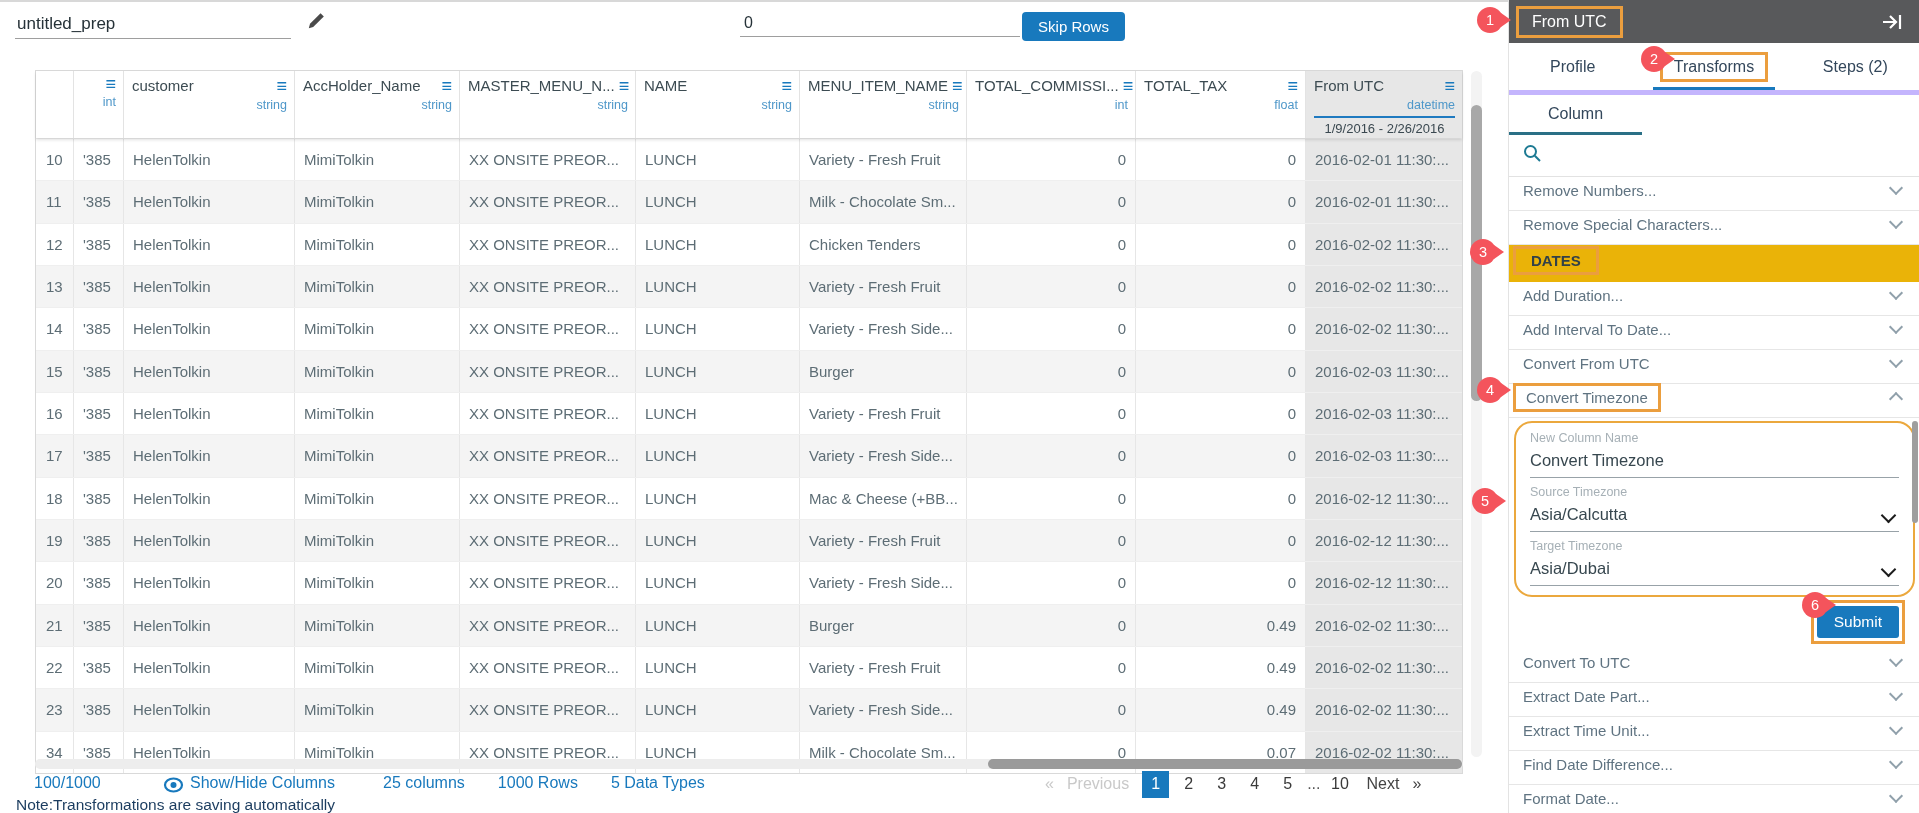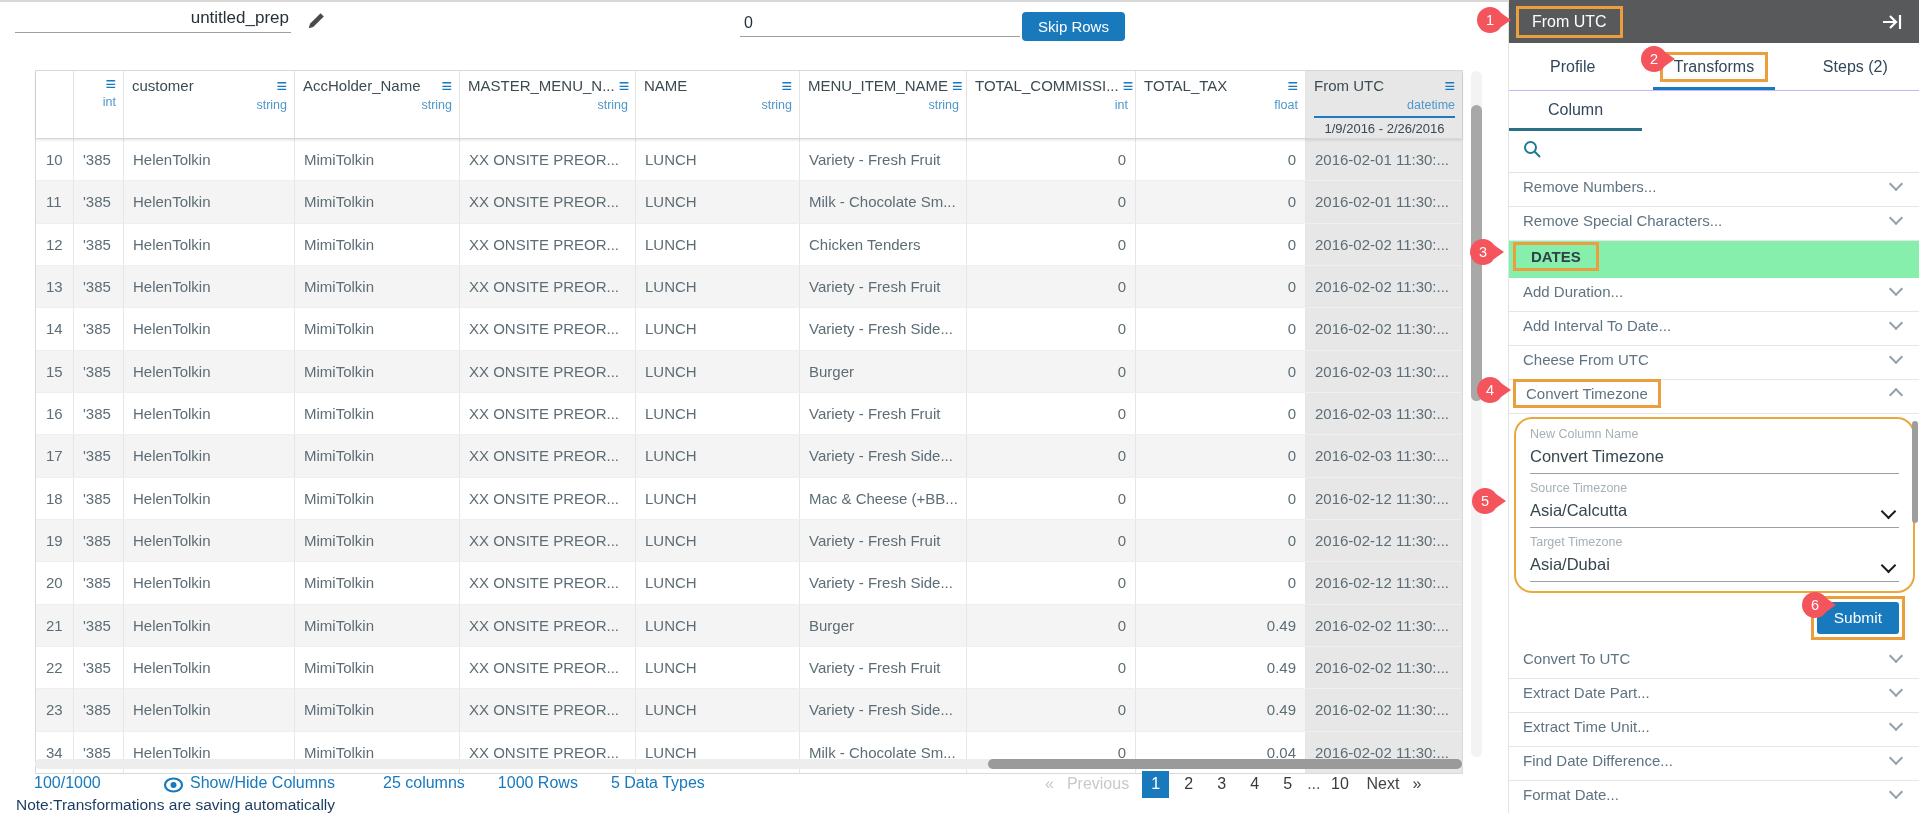--- a/index.html
+++ b/index.html
@@ -2,23 +2,23 @@
 <html><head>
 <meta charset="utf-8">
 <style>
   html,body{margin:0;padding:0;}
   body{width:1919px;height:813px;position:relative;overflow:hidden;background:#fff;
        font-family:"Liberation Sans",sans-serif;-webkit-font-smoothing:antialiased;}
 
   
   .main{position:absolute;left:0;top:0;width:1508px;height:813px;background:#fff;border-top:2px solid #d8d8d8;box-sizing:border-box;}
 
-  .prep-input{position:absolute;left:15px;top:2px;width:272px;border:none;outline:none;
+  .prep-input{position:absolute;left:15px;top:8px;width:272px;border:none;outline:none;
               border-bottom:1px solid #9e9e9e;font-size:17px;color:#263238;padding:4px 2px;
-              font-family:"Liberation Sans",sans-serif;background:transparent;text-align:right;}
+              font-family:"Liberation Sans",sans-serif;background:transparent;}
   .pencil{position:absolute;left:306px;top:9px;cursor:pointer;}
   .skiprows-input{position:absolute;left:740px;top:8px;width:272px;border:none;outline:none;
               border-bottom:1px solid #9e9e9e;font-size:16px;color:#263238;padding:4px 4px;
               font-family:"Liberation Sans",sans-serif;background:transparent;}
   .skip-btn{position:absolute;left:1022px;top:10px;width:103px;height:29px;background:#1879bd;color:#fff;
             border:none;border-radius:4px;font-size:15px;font-family:"Liberation Sans",sans-serif;cursor:pointer;}
 
   
   .tablewrap{position:absolute;left:35px;top:68px;width:1428px;border:1px solid #d9d9d9;box-sizing:border-box;background:#fff;}
   .grid-row{display:grid;grid-template-columns:38px 50px 171px 165px 176px 164px 167px 169px 170px 156px;}
@@ -56,34 +56,34 @@
   .pg-num{width:27px;height:27px;display:flex;align-items:center;justify-content:center;cursor:pointer;color:#3a3a3a;}
   .pg-num.active{background:#1879bd;color:#fff;}
   .pg-dots{color:#555;}
   .note{position:absolute;left:16px;top:794px;font-size:15.5px;color:#1b3c5f;}
 
   
   .panel{position:absolute;left:1508px;top:0;width:411px;height:813px;background:#fff;border-left:1px solid #e3e3e3;box-sizing:border-box;}
   .p-header{height:43px;background:#58595b;display:flex;align-items:center;color:#fff;}
   .p-title-box{margin-left:7px;border:3px solid #eb9e3e;padding:4px 13px;font-size:16px;white-space:nowrap;}
   .collapse{margin-left:auto;margin-right:16px;cursor:pointer;display:flex;align-items:center;}
-  .p-tabs{height:47px;display:flex;border-bottom:1px solid #c4b5fd;gap:14px;}
+  .p-tabs{height:47px;display:flex;border-bottom:5px solid #c4b5fd;gap:14px;}
   .p-tab{flex:1;display:flex;align-items:center;justify-content:center;font-size:16px;color:#33475b;position:relative;cursor:pointer;}
   .p-tab.active::after{content:"";position:absolute;bottom:0;left:3px;right:3px;height:3px;background:#1879bd;}
   .tf-box{border:3px solid #eb9e3e;padding:3px 11px;}
   .p-subtab{height:40px;width:133px;display:flex;align-items:center;justify-content:center;font-size:16px;color:#33475b;
             border-bottom:3px solid #2a7086;box-sizing:border-box;cursor:pointer;}
   .p-search{height:41px;border-bottom:1px solid #e2e2e2;display:flex;align-items:center;padding:0 12px 0 14px;}
   .p-search input{flex:1;border:none;outline:none;font-size:15px;color:#455a64;font-family:"Liberation Sans",sans-serif;}
   .p-search input::placeholder{color:#b7c2c8;}
   .fn-row{height:34px;border-bottom:1px solid #e6e6e6;display:flex;align-items:center;justify-content:space-between;
           padding:0 18px 7px 14px;font-size:15px;color:#5f7381;cursor:pointer;box-sizing:border-box;}
   .chev{width:8px;height:8px;border-right:2px solid #90a0ab;border-bottom:2px solid #90a0ab;transform:rotate(45deg);margin-top:-4px;}
   .chev.up{transform:rotate(-135deg);margin-top:4px;}
-  .fn-row.cat{height:37px;background:#86efac;border-bottom:none;}
+  .fn-row.cat{height:37px;background:#eab308;border-bottom:none;}
   .hl-box{border:3px solid #eb9e3e;padding:3px 15px;font-weight:bold;color:#324148;margin-left:-10px;white-space:nowrap;}
   .hl-box.thin{font-weight:normal;padding:3px 10px;color:#5f7381;}
   .form-box{margin:3px 4px 0 5px;border:2px solid #eba83d;border-radius:18px;padding:8px 14px 2px;box-sizing:border-box;background:#fff;}
   .fgroup{margin-bottom:7px;}
   .flabel{font-size:12.5px;color:#a6b0b6;}
   .fvalrow{position:relative;border-bottom:1px solid #98a2a8;padding:6px 0 7px;cursor:pointer;}
   .fval{font-size:16.5px;color:#37474f;}
   .fchev{position:absolute;right:5px;top:11px;width:9px;height:9px;border-right:2.5px solid #1c1c1c;border-bottom:2.5px solid #1c1c1c;transform:rotate(45deg);}
   .submit-row{height:49px;display:flex;justify-content:flex-end;padding-right:14px;align-items:flex-start;margin-top:3px;}
   .submit-box{border:3px solid #eb9e3e;padding:3px;}
@@ -361,21 +361,21 @@
         </div>
         <div class="tr grid-row">
           <div class="td c0">34</div>
           <div class="td c1">'385</div>
           <div class="td c2">HelenTolkin</div>
           <div class="td c3">MimiTolkin</div>
           <div class="td c4">XX ONSITE PREOR...</div>
           <div class="td c5">LUNCH</div>
           <div class="td c6">Milk - Chocolate Sm...</div>
           <div class="td c7">0</div>
-          <div class="td c8">0.04</div>
+          <div class="td c8">0.07</div>
           <div class="td c9 sel">2016-02-02 11:30:...</div>
         </div>
       </div>
   </div>
 
   <div class="vscroll">
       <div class="vthumb"></div>
     </div>
   <div class="hscroll">
       <div class="hthumb"></div>
@@ -458,21 +458,21 @@
       </div>
       <div class="fn-row">
         <span>Add Duration...</span>
         <span class="chev"></span>
       </div>
       <div class="fn-row">
         <span>Add Interval To Date...</span>
         <span class="chev"></span>
       </div>
       <div class="fn-row">
-        <span>Cheese From UTC</span>
+        <span>Convert From UTC</span>
         <span class="chev"></span>
       </div>
       <div class="fn-row">
         <span class="hl-box thin">Convert Timezone</span>
         <span class="chev up"></span>
       </div>
     </div>
 
   <div class="form-box">
     <div id="formFields">

